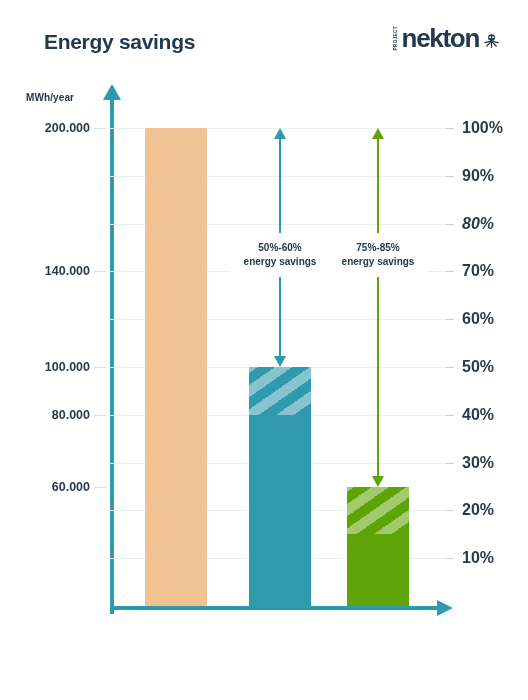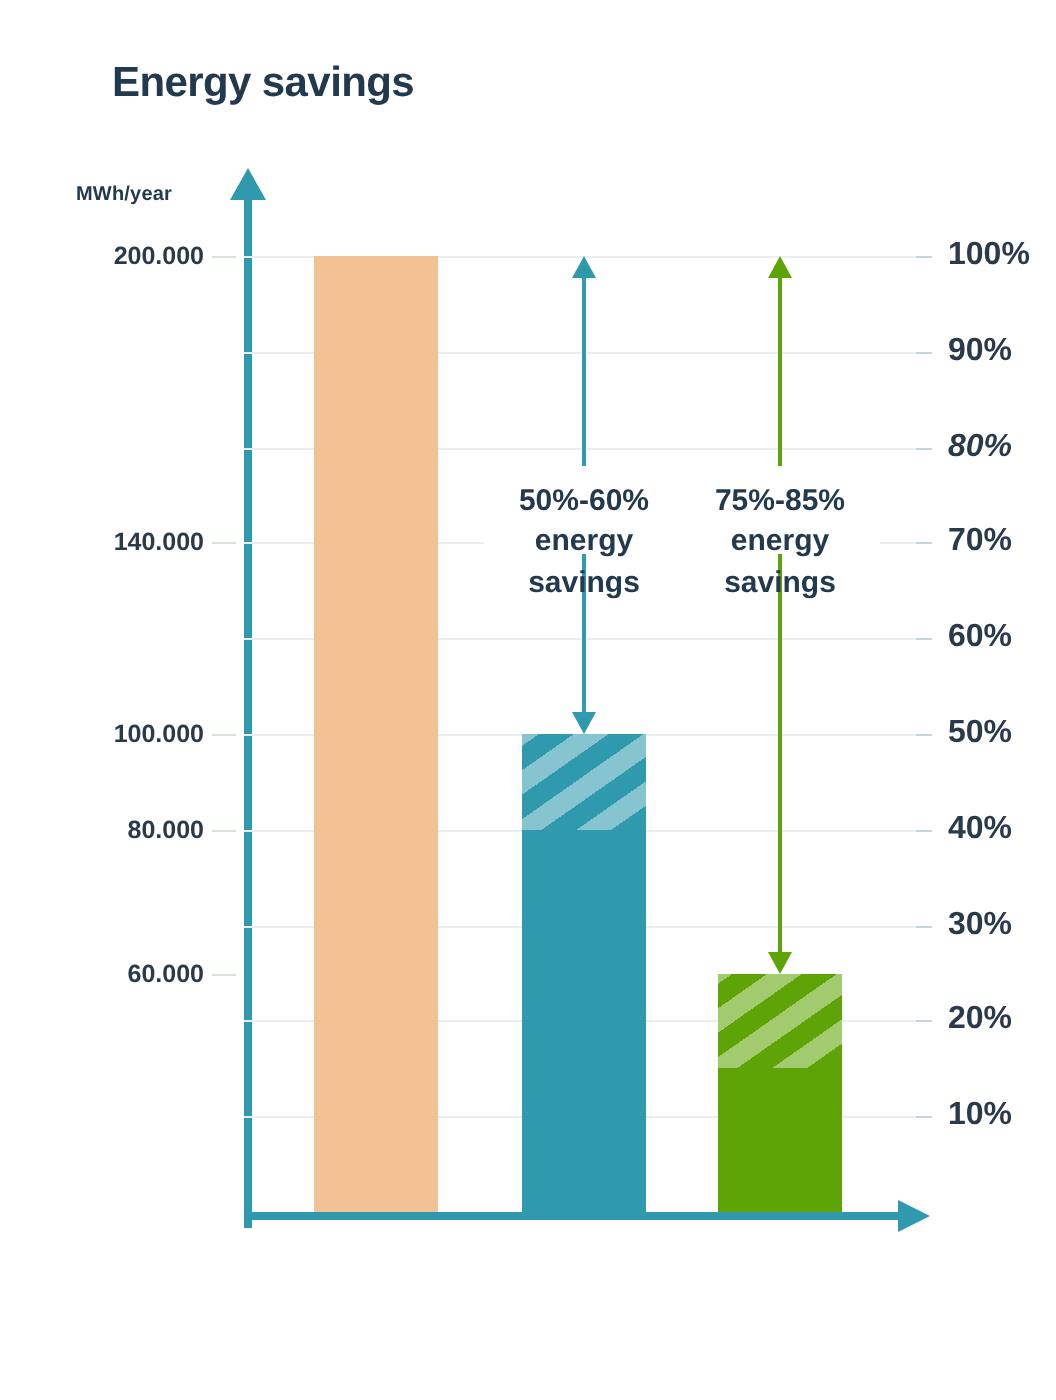--- a/index.html
+++ b/index.html
@@ -5,21 +5,21 @@
   html,body{margin:0;padding:0;}
   body{
     width:528px;height:700px;
     background:#ffffff;
     font-family:"Liberation Sans", sans-serif;
     color:#2b3a4a;
     overflow:hidden;
     position:relative;
   }
 
-  .canvas{position:absolute;inset:0;margin-left:12px;}
+  .canvas{position:absolute;inset:0;}
 
   
   .title{
     position:absolute;left:44px;top:30px;
     font-size:21px;font-weight:bold;letter-spacing:-.3px;
     color:#23394d;
   }
   .logo{
     position:absolute;right:28px;top:26px;
     display:flex;align-items:center;gap:2px;
@@ -128,34 +128,48 @@
   .arrow-head-up,.arrow-head-down{
     position:absolute;left:50%;transform:translateX(-50%);
     width:0;height:0;
     border-left:6px solid transparent;
     border-right:6px solid transparent;
   }
 
   .note{
     position:absolute;
     text-align:center;
-    font-size:15px;font-weight:bold;
+    font-size:10px;font-weight:bold;
     line-height:1.35;
     color:#23394d;
     width:100px;
     transform:translateX(-50%);
   }
 </style>
 </head>
 <body>
 
 <div class="canvas">
 
   <div class="title">Energy savings</div>
 
+  <div class="logo">
+    <div class="logo-kicker">PROJECT</div>
+    <div class="logo-word">nekton</div>
+    <svg class="logo-mark" width="17" height="17" viewBox="0 0 20 20">
+      <circle cx="10" cy="6.6" r="4.1" fill="#23394d"></circle>
+      <circle cx="8.3" cy="6.1" r="1.15" fill="#ffffff"></circle>
+      <circle cx="11.7" cy="6.1" r="1.15" fill="#ffffff"></circle>
+      <path d="M10 10.2 L10 18" stroke="#23394d" stroke-width="1.5" stroke-linecap="round"></path>
+      <path d="M10 11 L4.5 16.5" stroke="#23394d" stroke-width="1.5" stroke-linecap="round"></path>
+      <path d="M10 11 L15.5 16.5" stroke="#23394d" stroke-width="1.5" stroke-linecap="round"></path>
+      <path d="M10 10.6 L2.2 12.6" stroke="#23394d" stroke-width="1.5" stroke-linecap="round"></path>
+      <path d="M10 10.6 L17.8 12.6" stroke="#23394d" stroke-width="1.5" stroke-linecap="round"></path>
+    </svg>
+  </div>
 
   <div class="y-left-title">MWh/year</div>
 
   <div class="axis-y"></div>
   <div class="axis-y-head"></div>
   <div class="axis-x"></div>
   <div class="axis-x-head"></div>
 
   <div class="plot" id="plot">
       <div class="gridline" style="top: 0px;"></div>

